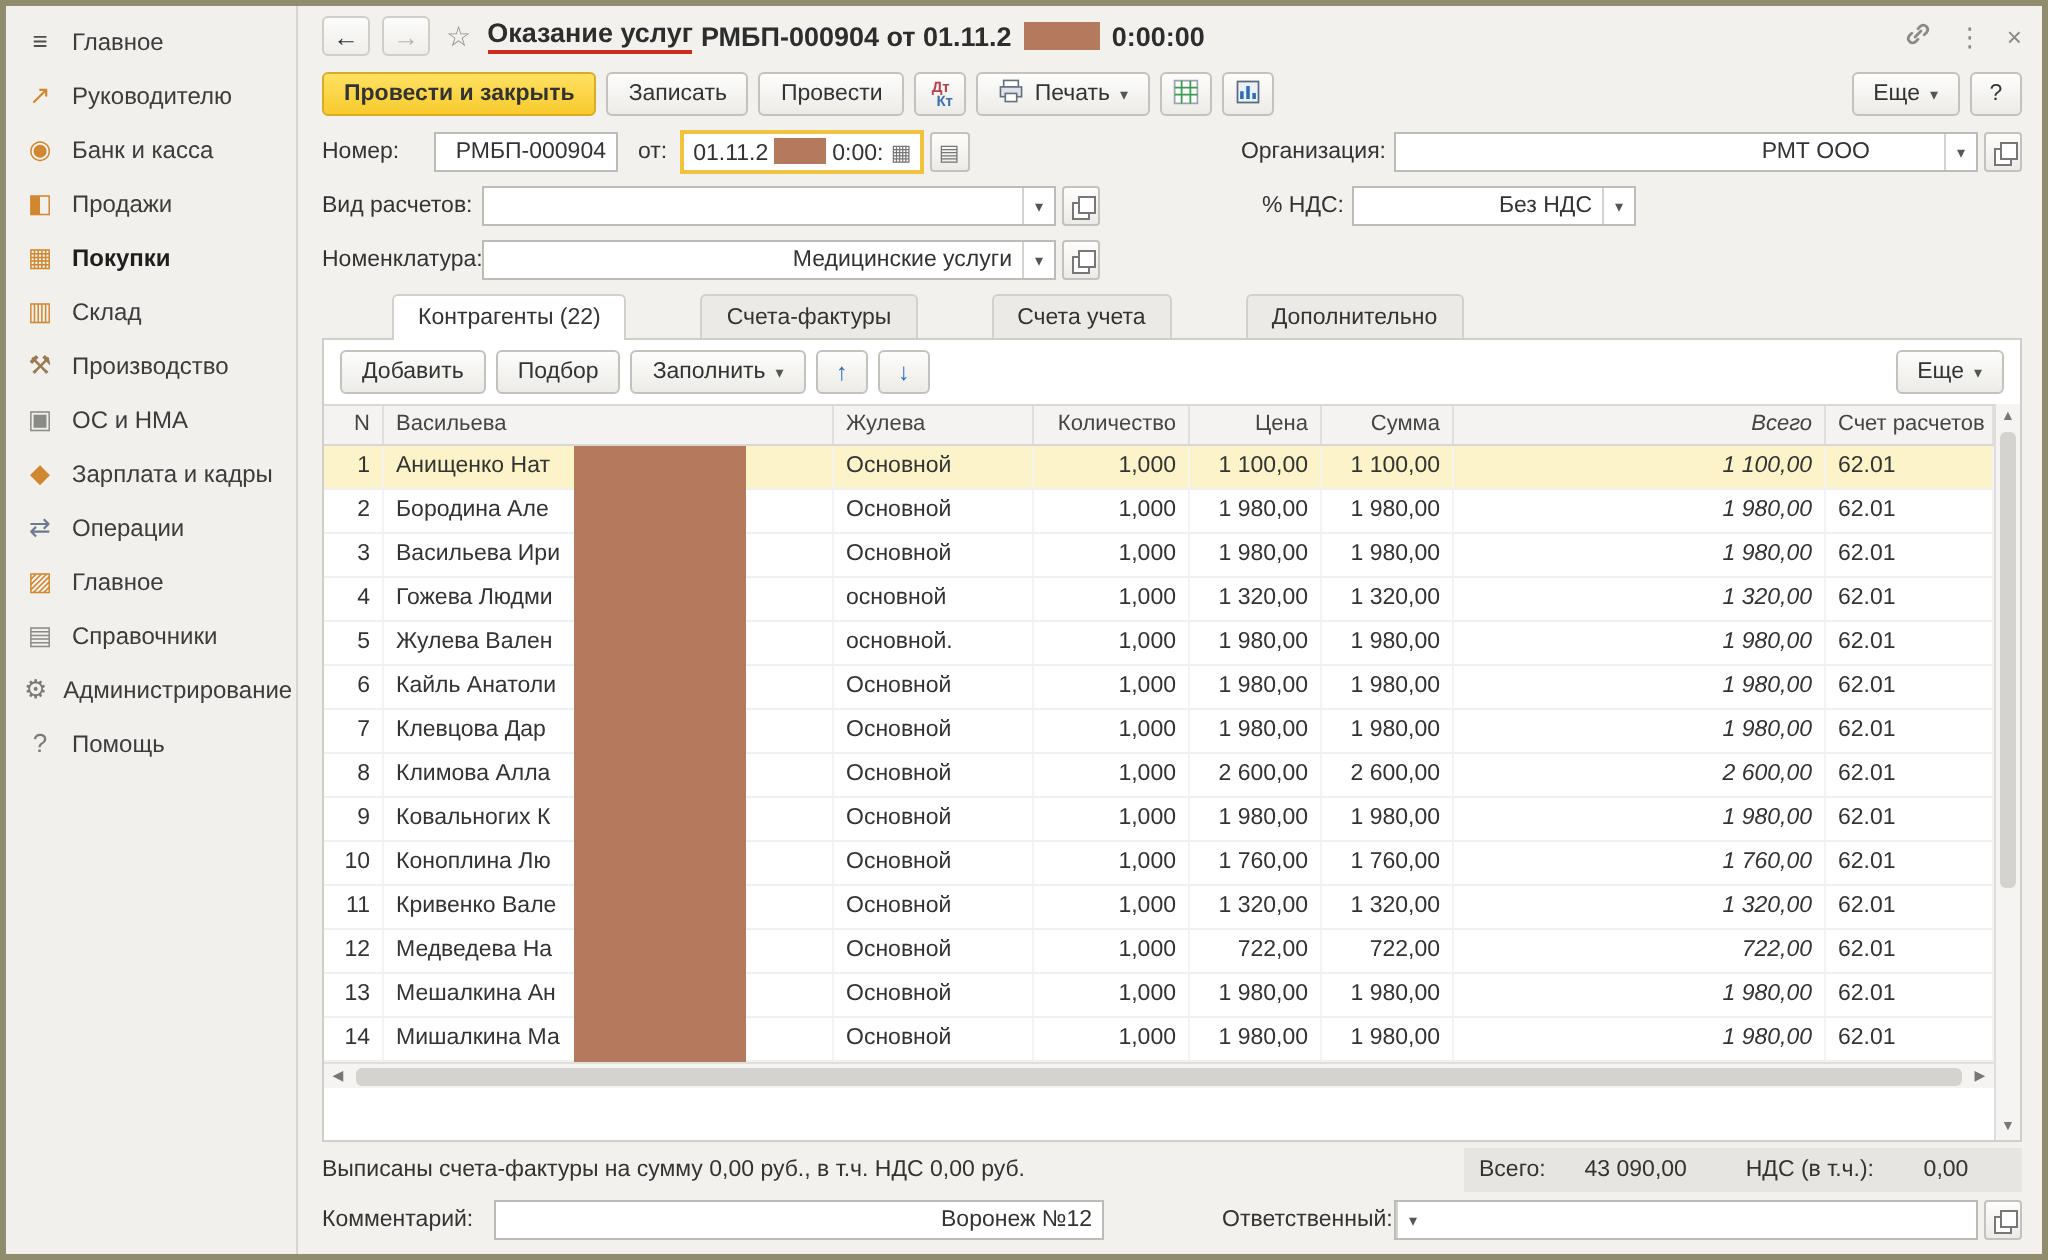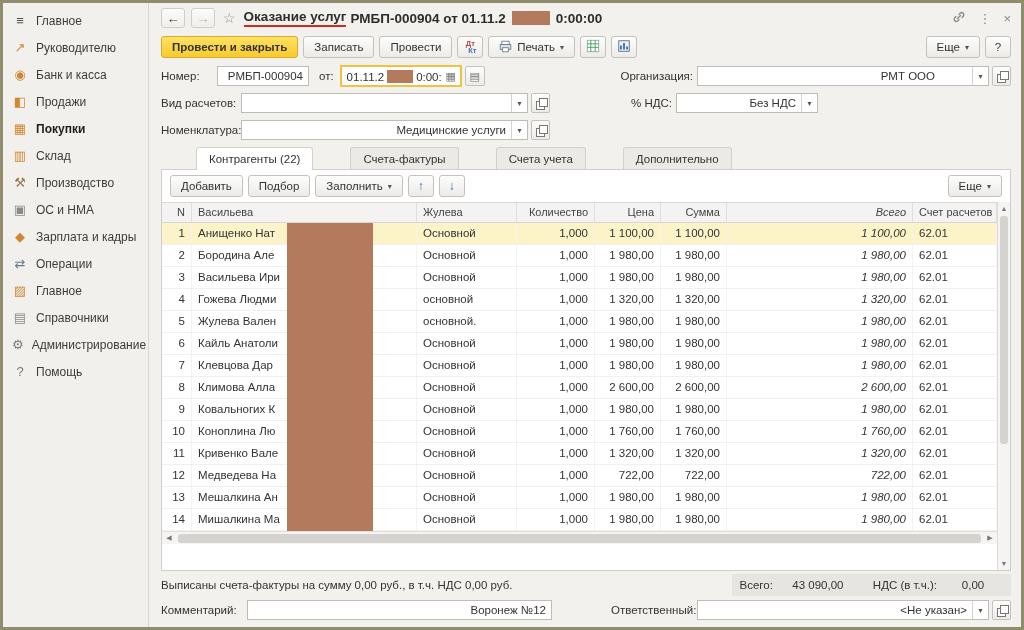--- a/index.html
+++ b/index.html
@@ -486,20 +486,19 @@
     </div>
 
     <div class="footerrow">
       <span class="flabel" style="width:86px;">Комментарий:</span>
       <div class="input" style="width:305px;">
         <span class="val">Воронеж №12</span>
       </div>
       <div class="spacer"></div>
       <span class="flabel rlabel">Ответственный:</span>
       <div class="combo" style="width:292px;">
-        <span class="val">&lt;Не указан&gt;</span>
         <span class="drop">▾</span>
       </div>
       <span class="sq-btn"></span>
     </div>
 
   </div>
 </div>
 
 </body></html>

